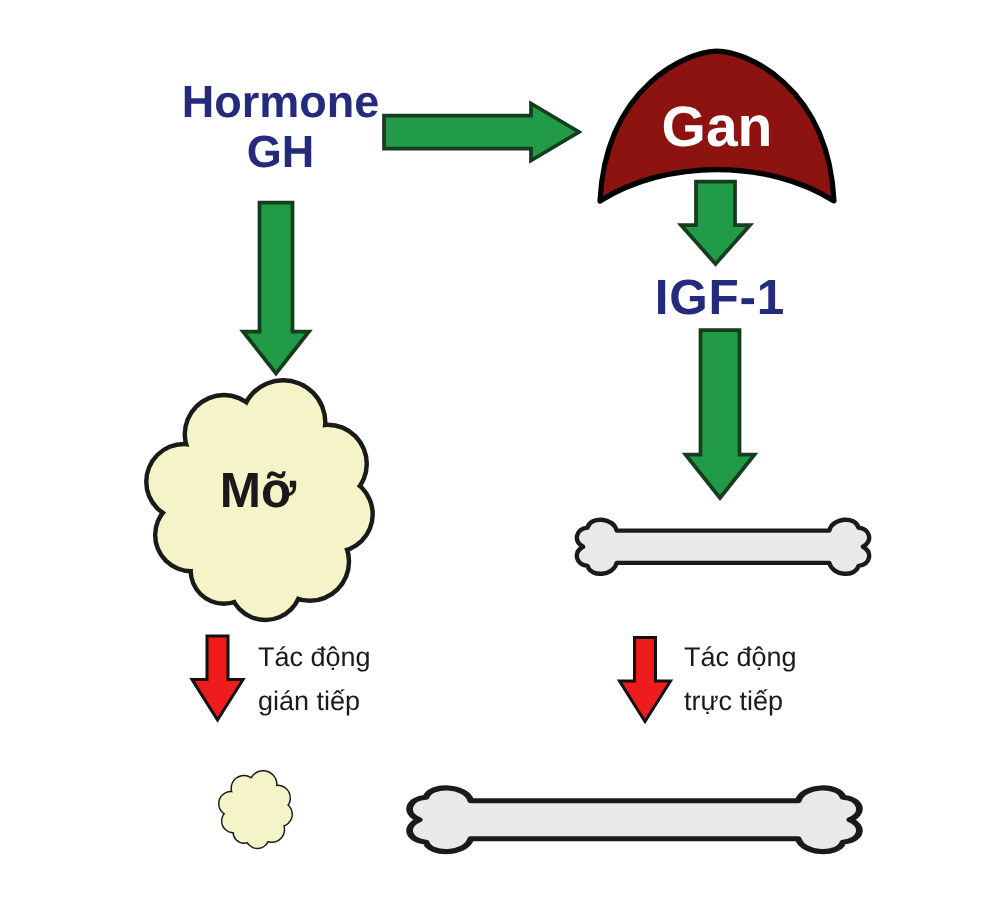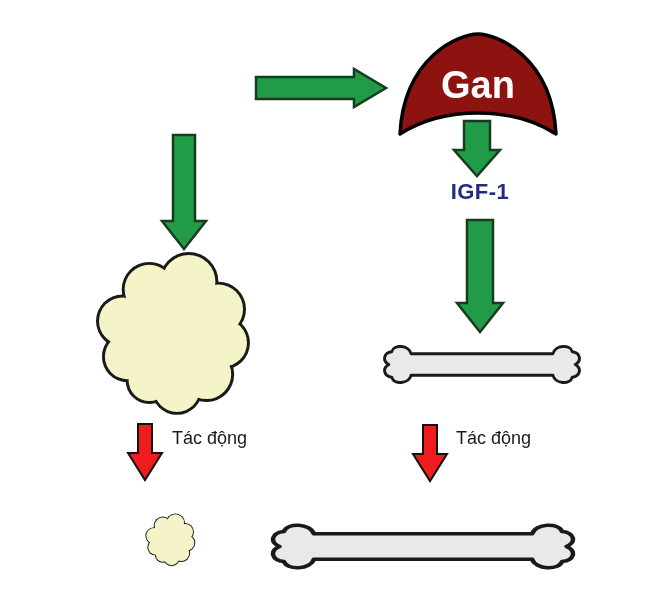--- a/index.html
+++ b/index.html
@@ -25,21 +25,21 @@
     color: var(--navy);
     text-align: center;
     line-height: 1.1;
   }
   .hormone-label {
     left: 102px; top: 52px; width: 170px;
     font-size: 30px;
   }
   .igf1-label {
     left: 400px; top: 180px; width: 160px;
-    font-size: 22px;
+    font-size: 33px;
     letter-spacing: 0.5px;
   }
   .gan-label {
     left: 394px; top: 64px; width: 168px;
     font-size: 38px;
     font-weight: bold;
     color: var(--liver-label);
     text-align: center;
   }
   .fat-label {
@@ -108,20 +108,22 @@
           <circle cx="52" cy="134" r="21"></circle>
             <circle cx="30" cy="110" r="23"></circle>
           <circle cx="25" cy="74" r="24"></circle>
             <circle cx="75" cy="86" r="42"></circle>
         </g>
       </g>
     </defs>
   </svg>
 
   <div class="abs node-label hormone-label">
+    <div>Hormone</div>
+    <div>GH</div>
   </div>
 
   <svg class="abs green-arrow" style="left:256px; top:69px;" width="130" height="38" viewBox="0 0 130 38">
     <polygon points="0,8 98,8 98,0 130,19 98,38 98,30 0,30"></polygon>
   </svg>
 
   <svg class="abs" style="left:394px; top:28px;" width="168" height="112" viewBox="0 0 168 112">
     <path class="liver-path" d="M6,106 C10,28 66,6 84,6 C102,6 158,28 162,106 C118,78 50,78 6,106 Z"></path>
   </svg>
   <div class="abs gan-label">Gan</div>
@@ -140,33 +142,36 @@
     <use href="#boneshape" class="bone-use"></use>
   </svg>
 
   <svg class="abs green-arrow" style="left:161px; top:135px;" width="46" height="114" viewBox="0 0 46 114">
     <polygon points="12,0 34,0 34,86 45,86 23,114 1,86 12,86"></polygon>
   </svg>
 
   <svg class="abs" style="left:98px; top:248px;" width="148" height="163" viewBox="0 0 150 165">
     <use href="#cloudshape"></use>
   </svg>
+  <div class="abs fat-label">Mỡ</div>
 
   <svg class="abs red-arrow" style="left:127px; top:423px;" width="36" height="58" viewBox="0 0 36 58">
     <polygon points="11,1 25,1 25,30 35,30 18,57 1,30 11,30"></polygon>
   </svg>
   <div class="abs caption caption-indirect">
     <div>Tác động</div>
+    <div>gián tiếp</div>
   </div>
 
   <svg class="abs red-arrow" style="left:412px; top:423px;" width="36" height="60" viewBox="0 0 36 58">
     <polygon points="11,1 25,1 25,30 35,30 18,57 1,30 11,30"></polygon>
   </svg>
   <div class="abs caption caption-direct">
     <div>Tác động</div>
+    <div>trực tiếp</div>
   </div>
 
   <svg class="abs" style="left:146px; top:510px;" width="48" height="57" viewBox="0 0 150 165">
     <use href="#cloudshape"></use>
   </svg>
 
   <svg class="abs" style="left:266px; top:520px;" width="314" height="53" viewBox="0 0 210 46" preserveAspectRatio="none">
     <use href="#boneshape" class="bone-use"></use>
   </svg>
 

